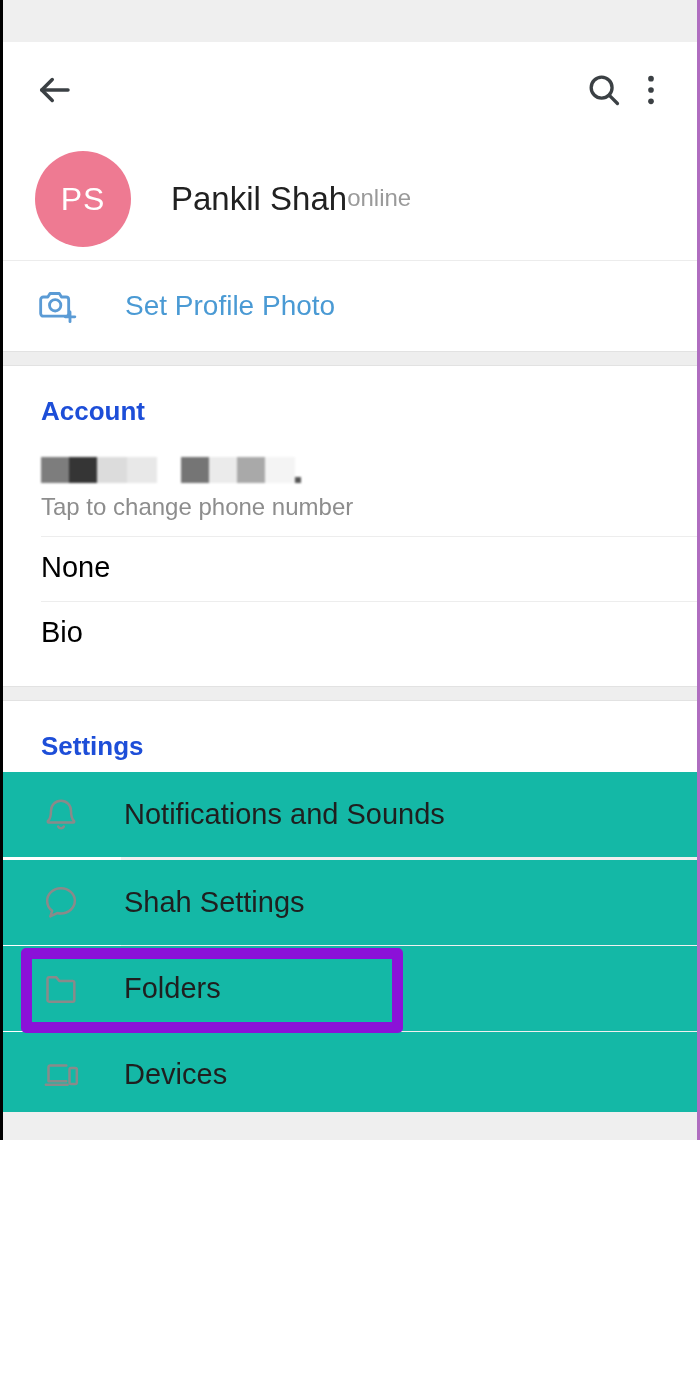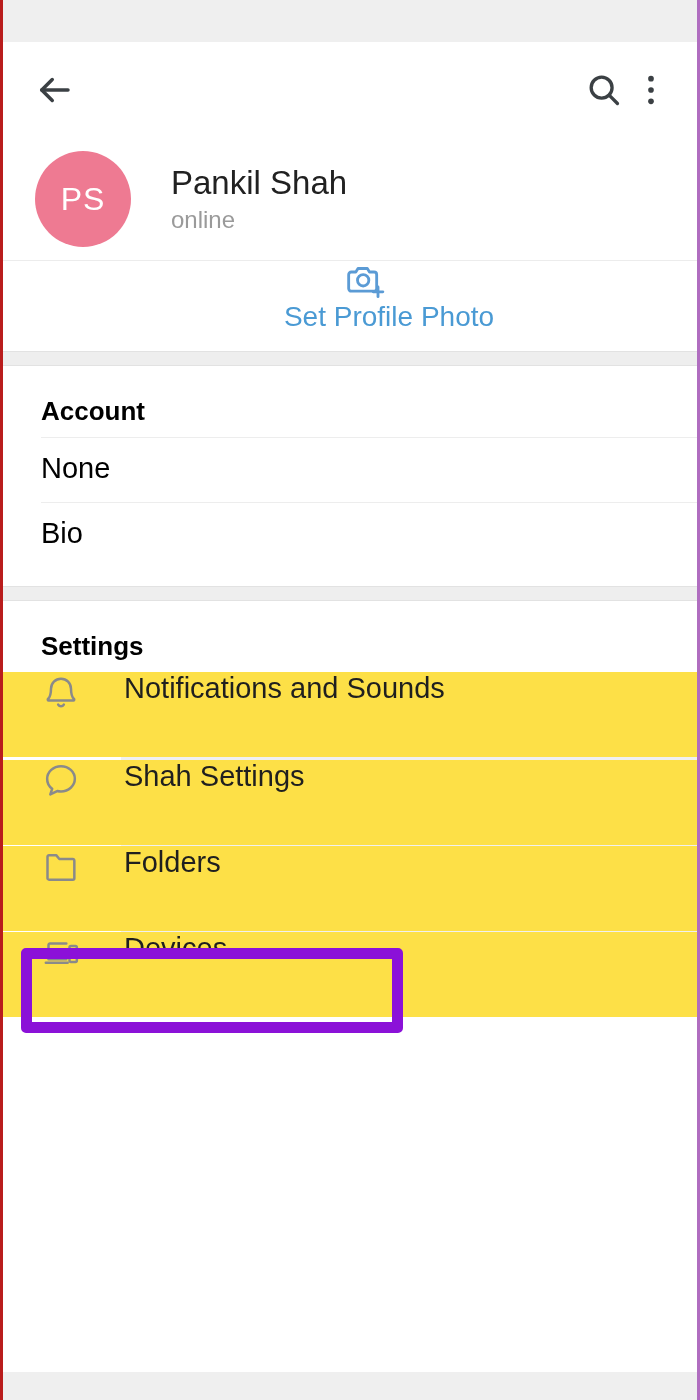--- a/index.html
+++ b/index.html
@@ -10,23 +10,23 @@
   body {
     width: 700px;
     height: 1400px;
     font-family: "Liberation Sans", sans-serif;
     -webkit-font-smoothing: antialiased;
     overflow: hidden;
   }
   .phone {
     position: relative;
     width: 700px;
-    height: 1400px;
+    height: 1140px;
     box-sizing: border-box;
-    border-left: 3px solid #b91c1c;
+    border-left: 3px solid #000000;
     border-right: 3px solid #b06dc0;
     background: #ffffff;
     overflow: hidden;
   }
   
   .status-bar {
     height: 42px;
     background: #efefef;
     width: 100%;
   }
@@ -66,21 +66,21 @@
     display: flex;
     align-items: center;
     justify-content: center;
     font-size: 32px;
     letter-spacing: 1px;
     flex: 0 0 auto;
   }
   .profile-text {
     margin-left: 40px;
     display: flex;
-    flex-direction: column;
+    flex-direction: row;
     justify-content: space-between;
   }
   .profile-name {
     font-size: 33px;
     color: #212121;
     line-height: 1.18;
     font-weight: 400;
   }
   .profile-status {
     font-size: 24px;
@@ -93,40 +93,39 @@
     width: 100%;
   }
   
   .photo-row {
     height: 90px;
     display: flex;
     align-items: center;
     padding-left: 34px;
     background: #ffffff;
     cursor: pointer;
-    flex-direction: column;
   }
   .photo-row .label {
     margin-left: 44px;
     font-size: 28px;
     color: #4a9ad4;
   }
   
   .section-gap {
     height: 15px;
     background: #eeeeee;
     border-top: 1px solid #e2e2e2;
     border-bottom: 1px solid #e2e2e2;
     box-sizing: border-box;
   }
   
   .section { background: #ffffff; }
   .section-title {
     font-size: 26px;
-    color: #000000;
+    color: #1d4ed8;
     font-weight: 700;
     padding: 30px 0 10px 38px;
   }
   
   .acct-row {
     padding: 12px 0 14px 38px;
     cursor: pointer;
   }
   .acct-row .primary {
     font-size: 29px;
@@ -155,22 +154,23 @@
   .blurred-value .grp { display: flex; align-items: flex-end; }
   .blurred-value .gap { width: 24px; }
   .blk { height: 26px; }
   .blk.w2 { width: 28px; }
   .blk.w3 { width: 30px; }
   .blk.dot { width: 6px; height: 6px; }
   
   .set-row {
     height: 85px;
     display: flex;
+    align-items: center;
     padding-left: 38px;
-    background: #fde047;
+    background: #14b8a6;
     cursor: pointer;
     position: relative;
   }
   .set-row .set-label {
     margin-left: 43px;
     font-size: 29px;
     color: #1f1f1f;
   }
   .set-divider {
     height: 1px;
@@ -251,20 +251,39 @@
       </svg>
     </span>
     <span class="label">Set Profile Photo</span>
   </div>
 
   <div class="section-gap"></div>
 
   <div class="section">
     <div class="section-title">Account</div>
 
+    <div class="acct-row">
+      <div class="blurred-value">
+        <span class="grp">
+          <span class="blk w2" style="background:#7d7d7d"></span>
+          <span class="blk w2" style="background:#353535"></span>
+          <span class="blk w3" style="background:#dcdcdc"></span>
+          <span class="blk w3" style="background:#e8e8e8"></span>
+        </span>
+        <span class="gap"></span>
+        <span class="grp">
+          <span class="blk w2" style="background:#757575"></span>
+          <span class="blk w2" style="background:#ebebeb"></span>
+          <span class="blk w2" style="background:#a9a9a9"></span>
+          <span class="blk w3" style="background:#f4f4f4"></span>
+          <span class="blk dot" style="background:#555555"></span>
+        </span>
+      </div>
+      <div class="secondary">Tap to change phone number</div>
+    </div>
 
     <div class="acct-divider"></div>
 
     <div class="acct-row">
       <div class="primary">None</div>
     </div>
 
     <div class="acct-divider"></div>
 
     <div class="acct-row">

